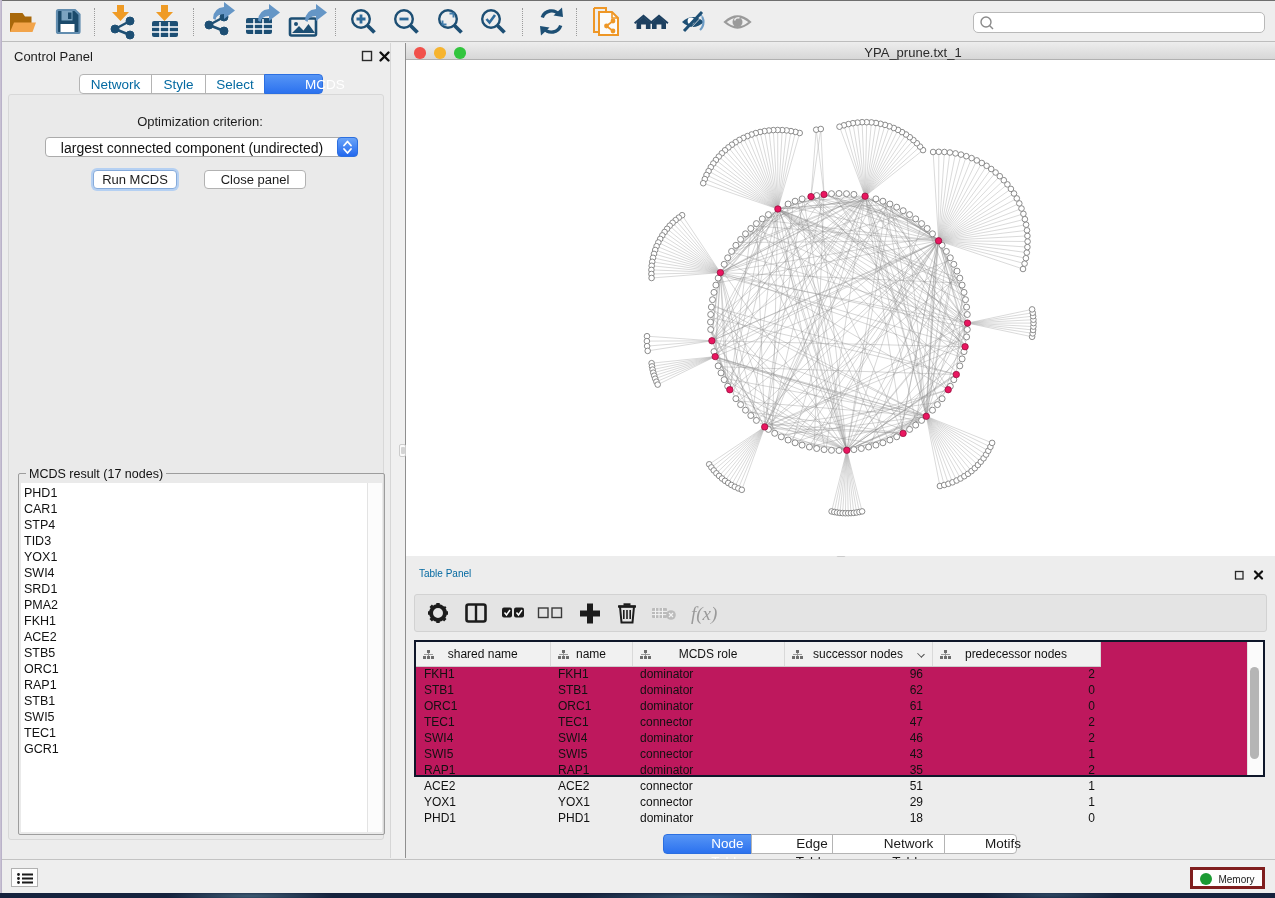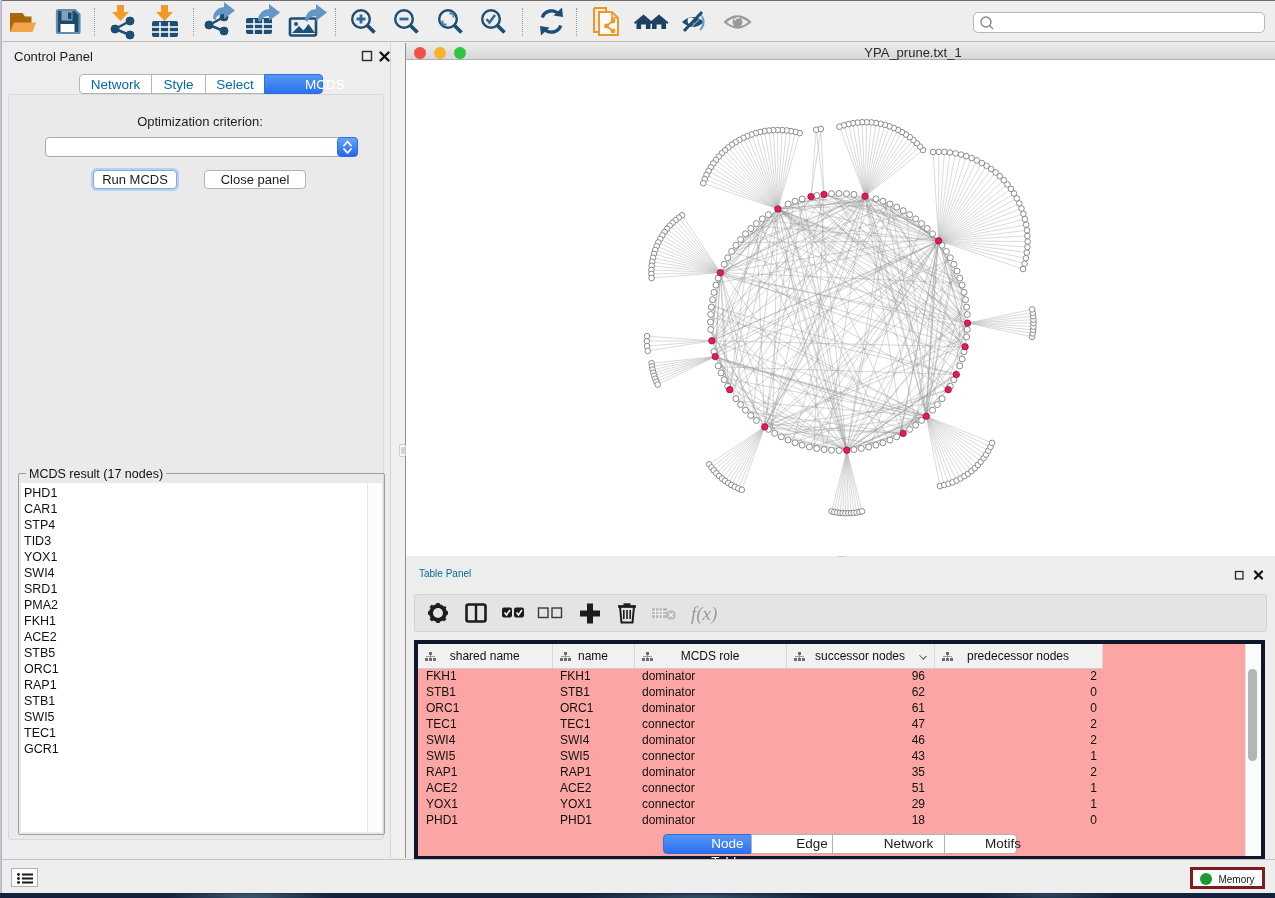--- a/index.html
+++ b/index.html
@@ -32,21 +32,21 @@
 #nettitle { left:0; top:0; width:869px; height:17px; background:linear-gradient(#ececec,#d7d7d7); border-bottom:1px solid #b0b0b0; }
 #nettitle .t { position:absolute; left:0; width:1014px; top:1.5px; text-align:center; font-size:13px; color:#2a2a2a; }
 .tl { position:absolute; top:4px; width:11.5px; height:11.5px; border-radius:50%; }
 #vdiv { left:405px; top:43px; width:1px; height:815px; background:#8f8f8f; }
 #lstrip { left:391px; top:43px; width:14px; height:815px; background:#f0f0f0; }
 #lline { left:390px; top:43px; width:1px; height:815px; background:#d6d6d6; }
 
 #tablepanel { left:406px; top:557px; width:869px; height:301px; background:#ededed; }
 #tptitle { left:13px; top:10.5px; font-size:10px; color:#0369a1; }
 #tptoolbar { left:8px; top:37px; width:853px; height:38px; background:#e4e4e4; border:1px solid #d2d2d2; border-radius:3px; }
-#tbl { left:8px; top:83px; width:851px; height:220px; background:#fca5a5; border:4px solid #0f172a; }
+#tbl { left:8px; top:83px; width:851px; height:137px; background:#be185d; border:2px solid #0f172a; }
 #tbl table { border-collapse:collapse; font-size:12px; color:#111; width:684px; table-layout:fixed; }
 #tbl th { font-weight:normal; background:#f1f1f1; border-right:1px solid #d9d9d9; border-bottom:1px solid #cccccc; height:24px; vertical-align:middle; padding:0; font-size:12px; position:relative; }
 #tbl td { height:16px; padding:0 8px 0 8px; overflow:hidden; }
 #tbl td.r { text-align:right; padding-right:9px; }
 #tbl td.p { padding-right:5px; }
 .hicon { position:absolute; left:7px; top:8px; display:inline-block; width:11px; height:9px; background:
  linear-gradient(#6d6d6d,#6d6d6d) 4px 0/3px 3px no-repeat,
  linear-gradient(#6d6d6d,#6d6d6d) 0 6px/3px 3px no-repeat,
  linear-gradient(#6d6d6d,#6d6d6d) 4px 6px/3px 3px no-repeat,
  linear-gradient(#6d6d6d,#6d6d6d) 8px 6px/3px 3px no-repeat,
@@ -185,20 +185,21 @@
 </svg>
 <div class="abs" id="tabs">
 <div class="tab" style="left:0;width:73px;border-radius:4px 0 0 4px;">Network</div>
 <div class="tab" style="left:72px;width:55px;">Style</div>
 <div class="tab" style="left:126px;width:60px;">Select</div>
 <div class="tab sel" style="left:185px;width:59px;border-radius:0 4px 4px 0;">MCDS</div>
 </div>
 <div class="abs" id="mcdspanel"></div>
 <div class="abs" id="optlabel">Optimization criterion:</div>
 <div class="abs" id="combo">
+    <div class="txt">largest connected component (undirected)</div>
     <div class="cap">
       <svg width="19" height="18" style="position:absolute;left:0;top:0;">
         <path d="M6,7.5 l3.5,-4 3.5,4 M6,11 l3.5,4 3.5,-4" fill="none" stroke="#fff" stroke-width="1.8" stroke-linejoin="round" stroke-linecap="round"></path>
       </svg>
     </div>
   </div>
 <div class="btn" id="runbtn">Run MCDS</div>
 <div class="btn" id="closebtn">Close panel</div>
 <div class="abs" id="fieldset"></div>
 <div class="abs" id="legend">MCDS result (17 nodes)</div>

